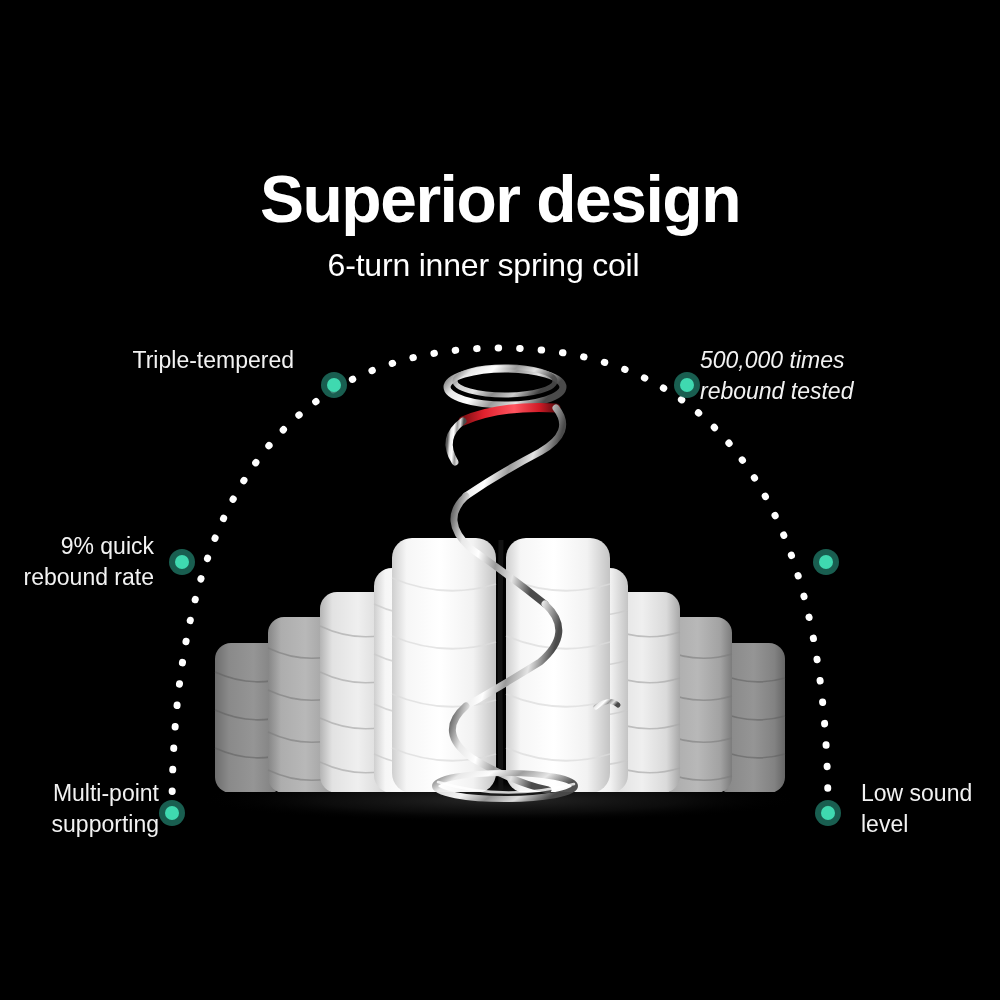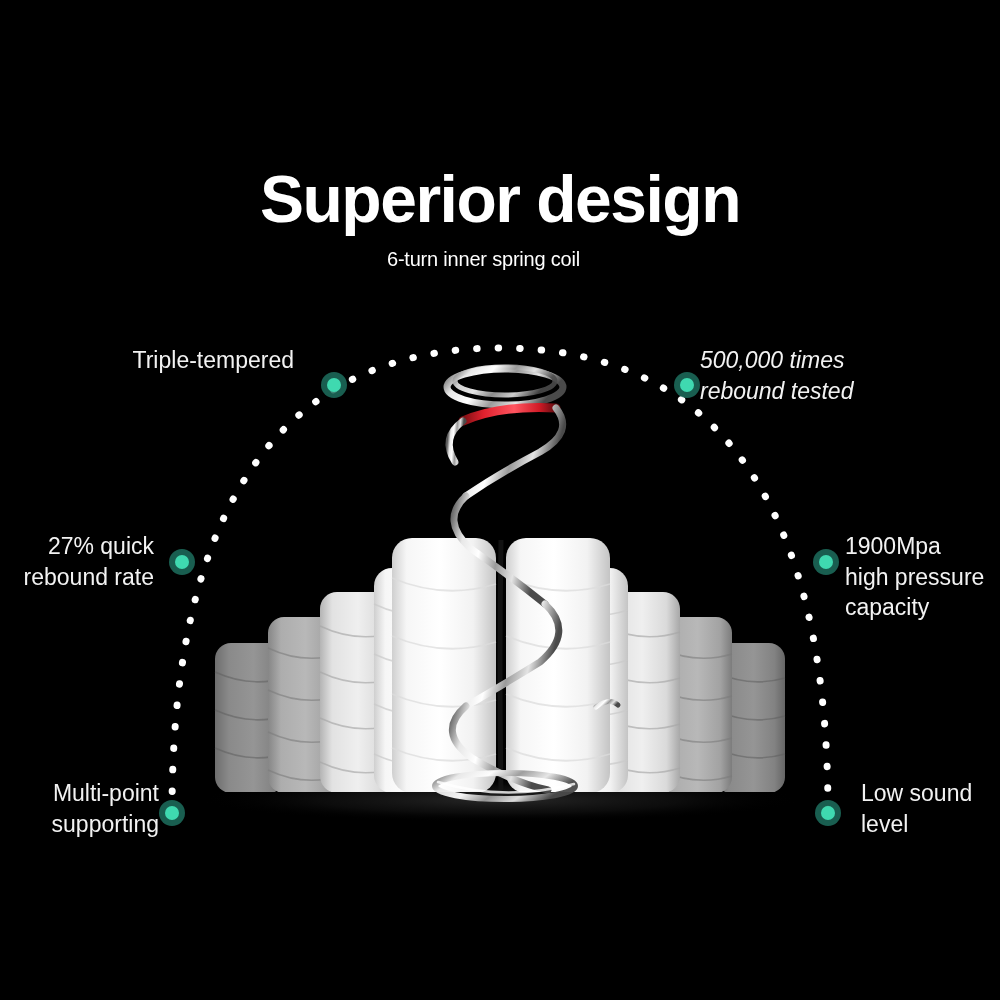--- a/index.html
+++ b/index.html
@@ -37,21 +37,21 @@
     line-height: 1.0;
     white-space: nowrap;
   }
   #subtitle {
     position: absolute;
     left: 0;
     top: 249px;
     width: 967px;
     text-align: center;
     color: #ffffff;
-    font-size: 20px;
+    font-size: 32px;
     font-weight: 400;
     letter-spacing: -0.2px;
     line-height: 1.0;
     white-space: nowrap;
   }
 
   
   .callout {
     position: absolute;
     color: #f2f2f2;
@@ -282,38 +282,33 @@
   </svg>
 
   <div id="title">Superior design</div>
   <div id="subtitle">6-turn inner spring coil</div>
 
   <div class="callout left c-tl">
     <div>Triple-tempered</div>
   </div>
 
   <div class="callout left c-ml">
-    <div>27% quick</div>
+    <div>9% quick</div>
     <div>rebound rate</div>
   </div>
 
   <div class="callout left c-bl">
     <div>Multi-point</div>
     <div>supporting</div>
   </div>
 
   <div class="callout right c-tr">
     <div>500,000 times</div>
     <div>rebound tested</div>
   </div>
 
-  <div class="callout right c-mr">
-    <div>1900Mpa</div>
-    <div>high pressure</div>
-    <div>capacity</div>
-  </div>
 
   <div class="callout right c-br">
     <div>Low sound</div>
     <div>level</div>
   </div>
 
 </div>
 
 </body></html>

